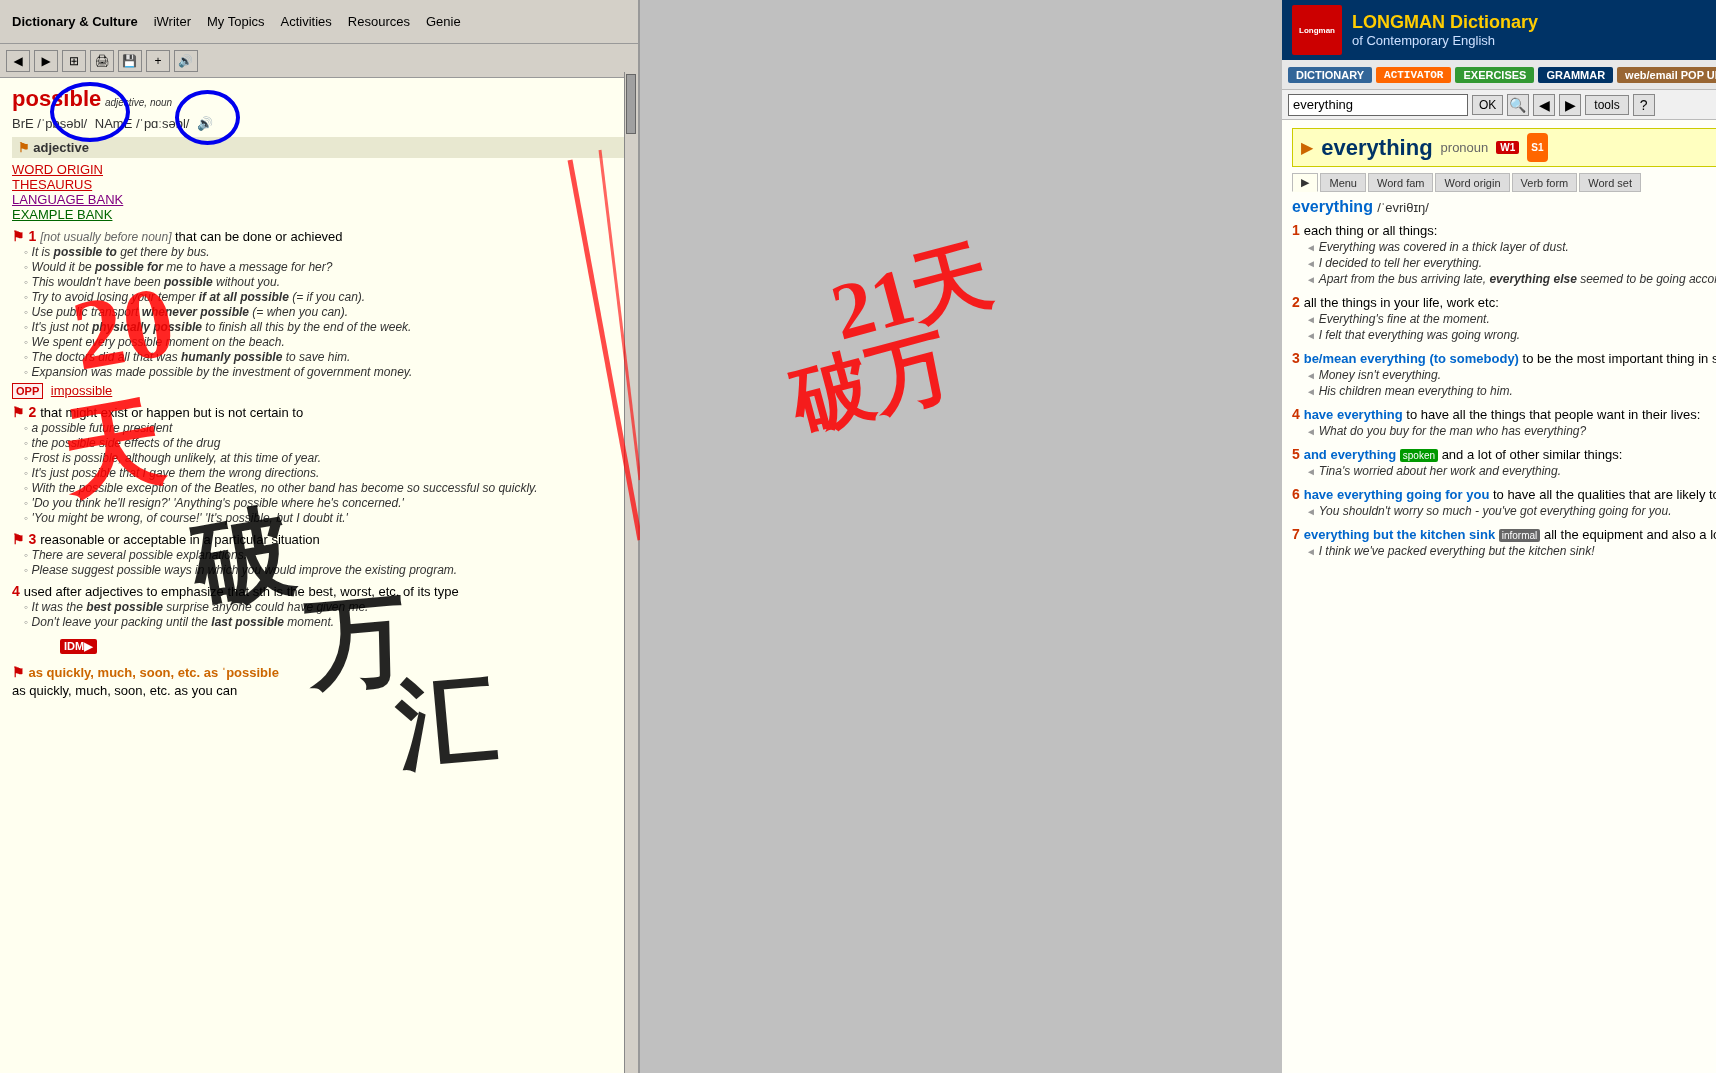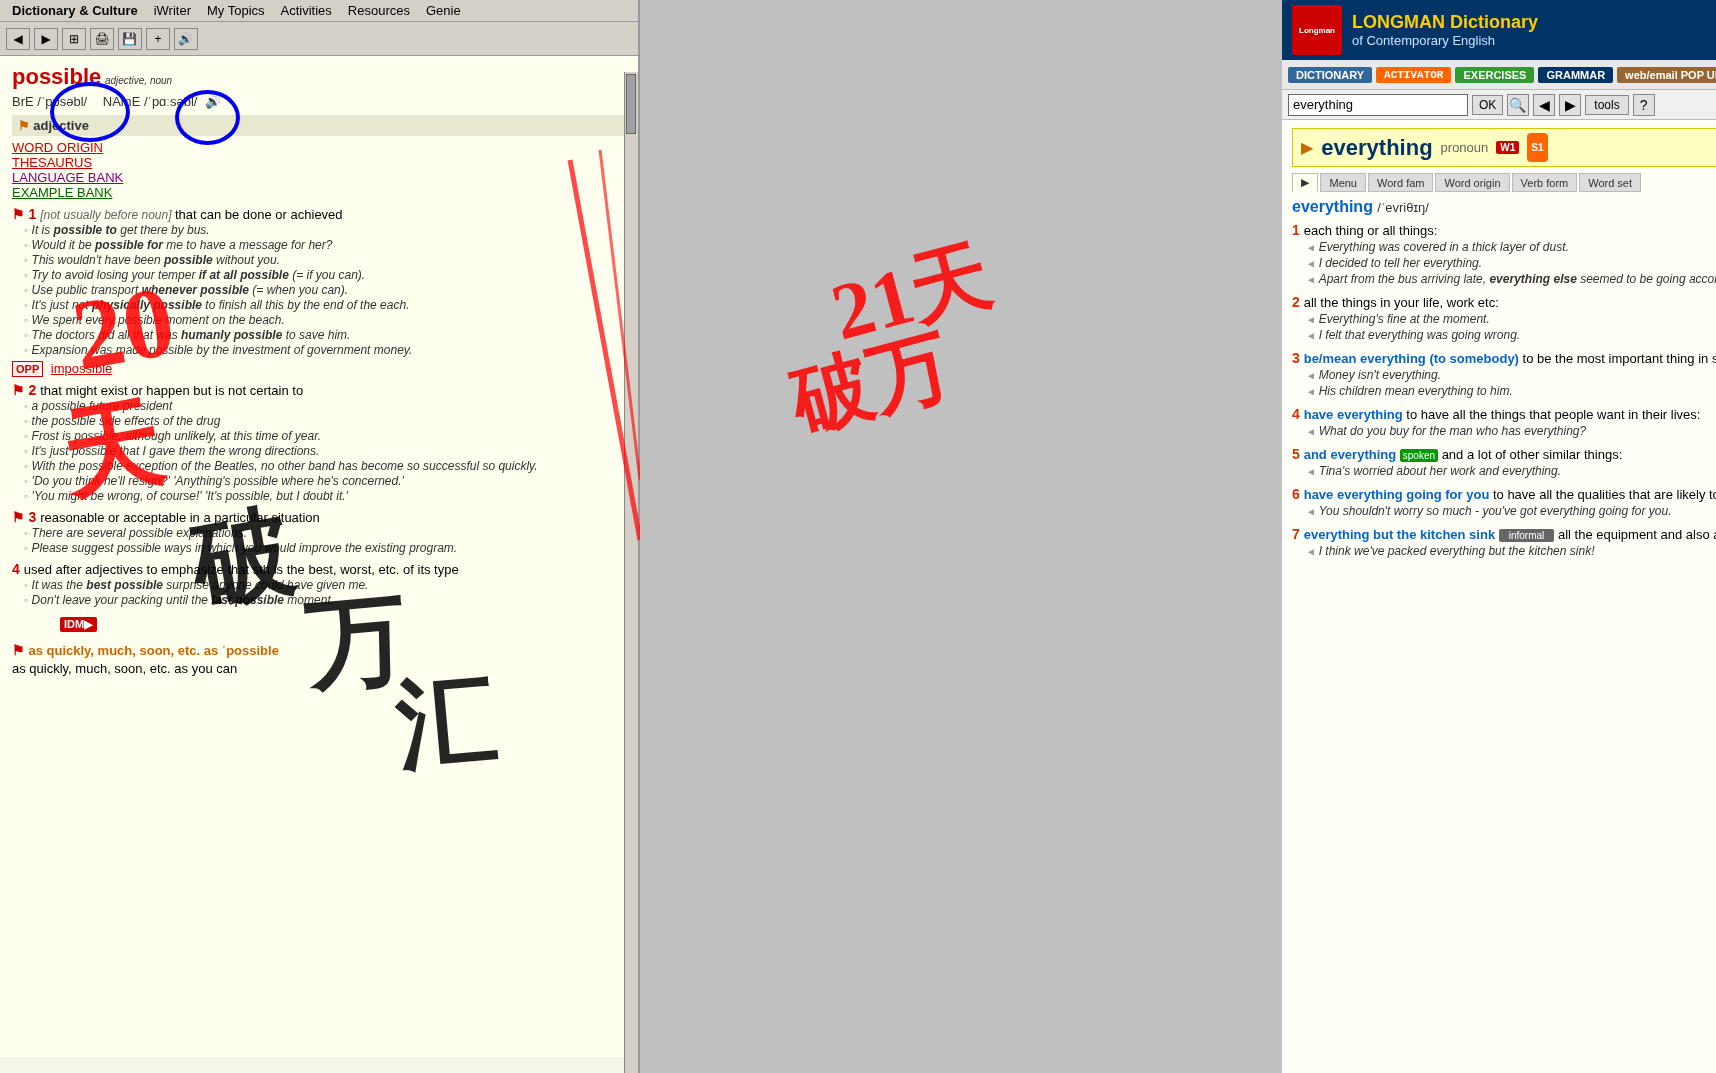--- a/index.html
+++ b/index.html
@@ -11,21 +11,21 @@
       left: 0; top: 0;
       width: 640px; height: 1073px;
       background: #f5f5e8;
       border-right: 2px solid #999;
       overflow: hidden;
     }
 
     
     .menu-bar {
       background: #d4d0c8;
-      height: 22px;
+      height: 44px;
       display: flex;
       align-items: center;
       padding: 0 4px;
       border-bottom: 1px solid #999;
     }
     .menu-item {
       padding: 3px 8px;
       font-size: 13px;
       color: #000;
       cursor: pointer;
@@ -262,21 +262,21 @@
       font-size: 13px;
       color: #333;
       margin-bottom: 6px;
     }
     .ldoce-def-num { color: #cc3300; font-weight: bold; font-size: 14px; }
     .ldoce-def-text { font-size: 13px; color: #000; }
     .ldoce-def-label { color: #0066cc; font-weight: bold; font-size: 13px; }
     .ldoce-example { font-style: italic; font-size: 12px; color: #333; margin: 2px 0 2px 14px; }
     .ldoce-example::before { content: "◄ "; color: #999; font-size: 10px; }
     .spoken-badge { background: #009900; color: white; font-size: 10px; padding: 1px 3px; border-radius: 2px; }
-    .informal-badge { background: #666; color: white; font-size: 10px; padding: 1px 10px; border-radius: 2px; }
+    .informal-badge { background: #666; color: white; font-size: 10px; padding: 1px 3px; border-radius: 2px; }
 
     
     .blue-circle-1 {
       position: absolute;
       left: 50px; top: 82px;
       width: 80px; height: 60px;
       border: 4px solid #0000ee;
       border-radius: 50%;
       pointer-events: none;
     }
@@ -344,21 +344,21 @@
   <div class="blue-circle-1"></div>
   <div class="blue-circle-2"></div>
 
   <div class="dict-content">
     <div style="margin-bottom:4px;">
       <span class="word-title">possible</span>
       <span class="word-pos">adjective, noun</span>
     </div>
     <div class="pronunciation">
       <span>BrE /ˈpɒsəbl/</span>
-      <span style="margin-left:12px;">NAmE /ˈpɑːsəbl/</span>
+      <span style="margin-left:4px;">NAmE /ˈpɑːsəbl/</span>
       <span style="margin-left:4px; cursor:pointer;">🔊</span>
     </div>
 
     <div class="section-header">
       <span style="color:#cc6600;">⚑</span>
       <span>adjective</span>
     </div>
 
     <div style="margin-bottom:6px;">
       <span class="link-red">WORD ORIGIN</span><br>
@@ -369,21 +369,21 @@
 
     <div class="def-block">
       <span class="def-num">⚑ 1 </span>
       <span style="color:#666; font-style:italic; font-size:12px;">[not usually before noun] </span>
       <span class="def-text">that can be done or achieved</span>
       <div class="example"><span class="italic-word">It is </span><span class="bold-word italic-word">possible to</span><span class="italic-word"> get there by bus.</span></div>
       <div class="example"><span class="italic-word">Would it be </span><span class="bold-word italic-word">possible for</span><span class="italic-word"> me to have a message for her?</span></div>
       <div class="example"><span class="italic-word">This wouldn't have been </span><span class="bold-word italic-word">possible</span><span class="italic-word"> without you.</span></div>
       <div class="example"><span class="italic-word">Try to avoid losing your temper </span><span class="bold-word italic-word">if at all possible</span><span class="italic-word"> (= if you can).</span></div>
       <div class="example"><span class="italic-word">Use public transport </span><span class="bold-word italic-word">whenever possible</span><span class="italic-word"> (= when you can).</span></div>
-      <div class="example"><span class="italic-word">It's just not </span><span class="bold-word italic-word">physically possible</span><span class="italic-word"> to finish all this by the end of the each.</span></div>
+      <div class="example"><span class="italic-word">It's just not </span><span class="bold-word italic-word">physically possible</span><span class="italic-word"> to finish all this by the end of the week.</span></div>
       <div class="example"><span class="italic-word">We spent every possible moment on the beach.</span></div>
       <div class="example"><span class="italic-word">The doctors did all that was </span><span class="bold-word italic-word">humanly possible</span><span class="italic-word"> to save him.</span></div>
       <div class="example"><span class="italic-word">Expansion was made possible by the investment of government money.</span></div>
       <div style="margin:4px 0;">
         <span class="opp-label">OPP</span>
         <span class="link-red">impossible</span>
       </div>
     </div>
 
     <div class="def-block">

